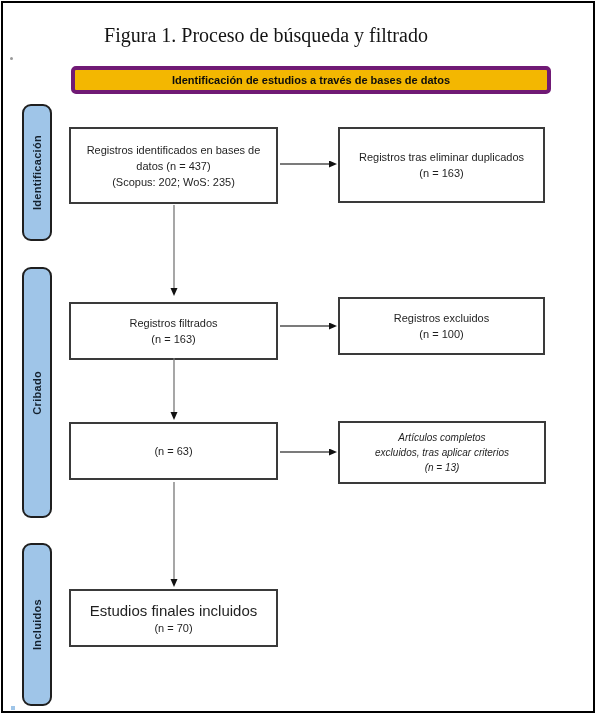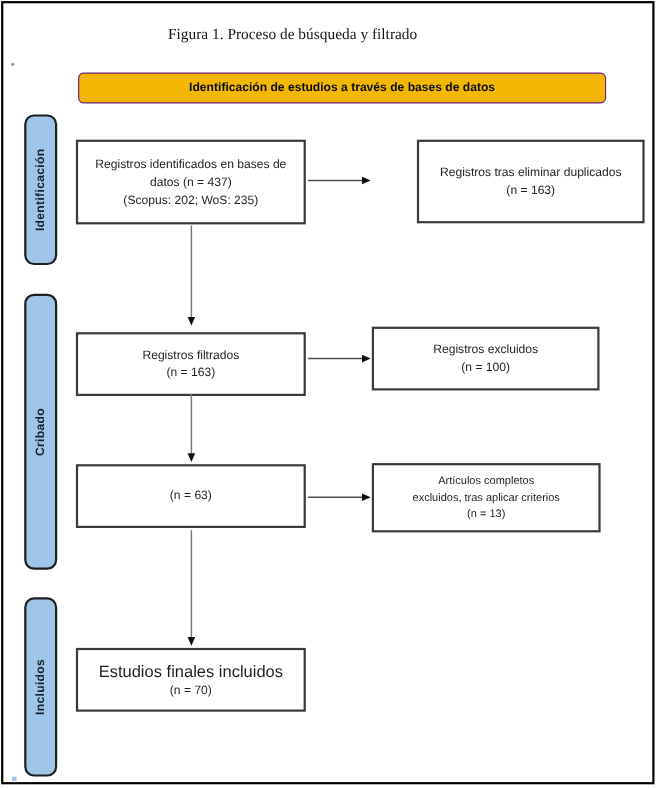--- a/index.html
+++ b/index.html
@@ -21,30 +21,30 @@
     width: 594px; height: 712px;
     border: 2px solid #000000;
     box-sizing: border-box;
   }
   .title {
     position: absolute;
     top: 24px; left: 0;
     width: 532px;
     text-align: center;
     font-family: "Liberation Serif", serif;
-    font-size: 14px;
+    font-size: 20px;
     color: #141414;
   }
   .banner {
     position: absolute;
     left: 71px; top: 66px;
     width: 480px; height: 28px;
     box-sizing: border-box;
     background: var(--banner-bg, #F3B701);
-    border: 1px solid #701a75;
+    border: 4px solid #701a75;
     border-radius: 5px;
     display: flex;
     align-items: center;
     justify-content: center;
     font-weight: bold;
     font-size: 11px;
     color: #0d0d0d;
   }
   .side {
     position: absolute;
@@ -78,25 +78,25 @@
     border: 2px solid #3a3a3a;
     display: flex;
     flex-direction: column;
     align-items: center;
     justify-content: center;
     text-align: center;
     font-size: 11px;
     line-height: 16px;
   }
   #box-records   { left: 69px;  top: 127px; width: 209px; height: 77px; }
-  #box-dup       { left: 338px; top: 127px; width: 207px; height: 76px; margin-left: 41px; }
+  #box-dup       { left: 338px; top: 127px; width: 207px; height: 76px; }
   #box-screened  { left: 69px;  top: 302px; width: 209px; height: 58px; }
   #box-excluded  { left: 338px; top: 297px; width: 207px; height: 58px; }
   #box-fulltext  { left: 69px;  top: 422px; width: 209px; height: 58px; }
-  #box-ftexcl    { left: 338px; top: 421px; width: 208px; height: 63px; font-size: 10px; line-height: 15px; }
+  #box-ftexcl    { left: 338px; top: 421px; width: 208px; height: 63px; font-size: 10px; line-height: 15px; font-style: italic; }
   #box-final     { left: 69px;  top: 589px; width: 209px; height: 58px; }
   #box-final .main { font-size: 15px; line-height: 20px; }
   #box-final .sub  { font-size: 11px; line-height: 15px; }
 
   .arrows {
     position: absolute;
     left: 0; top: 0;
     pointer-events: none;
   }
   .speck-top {

